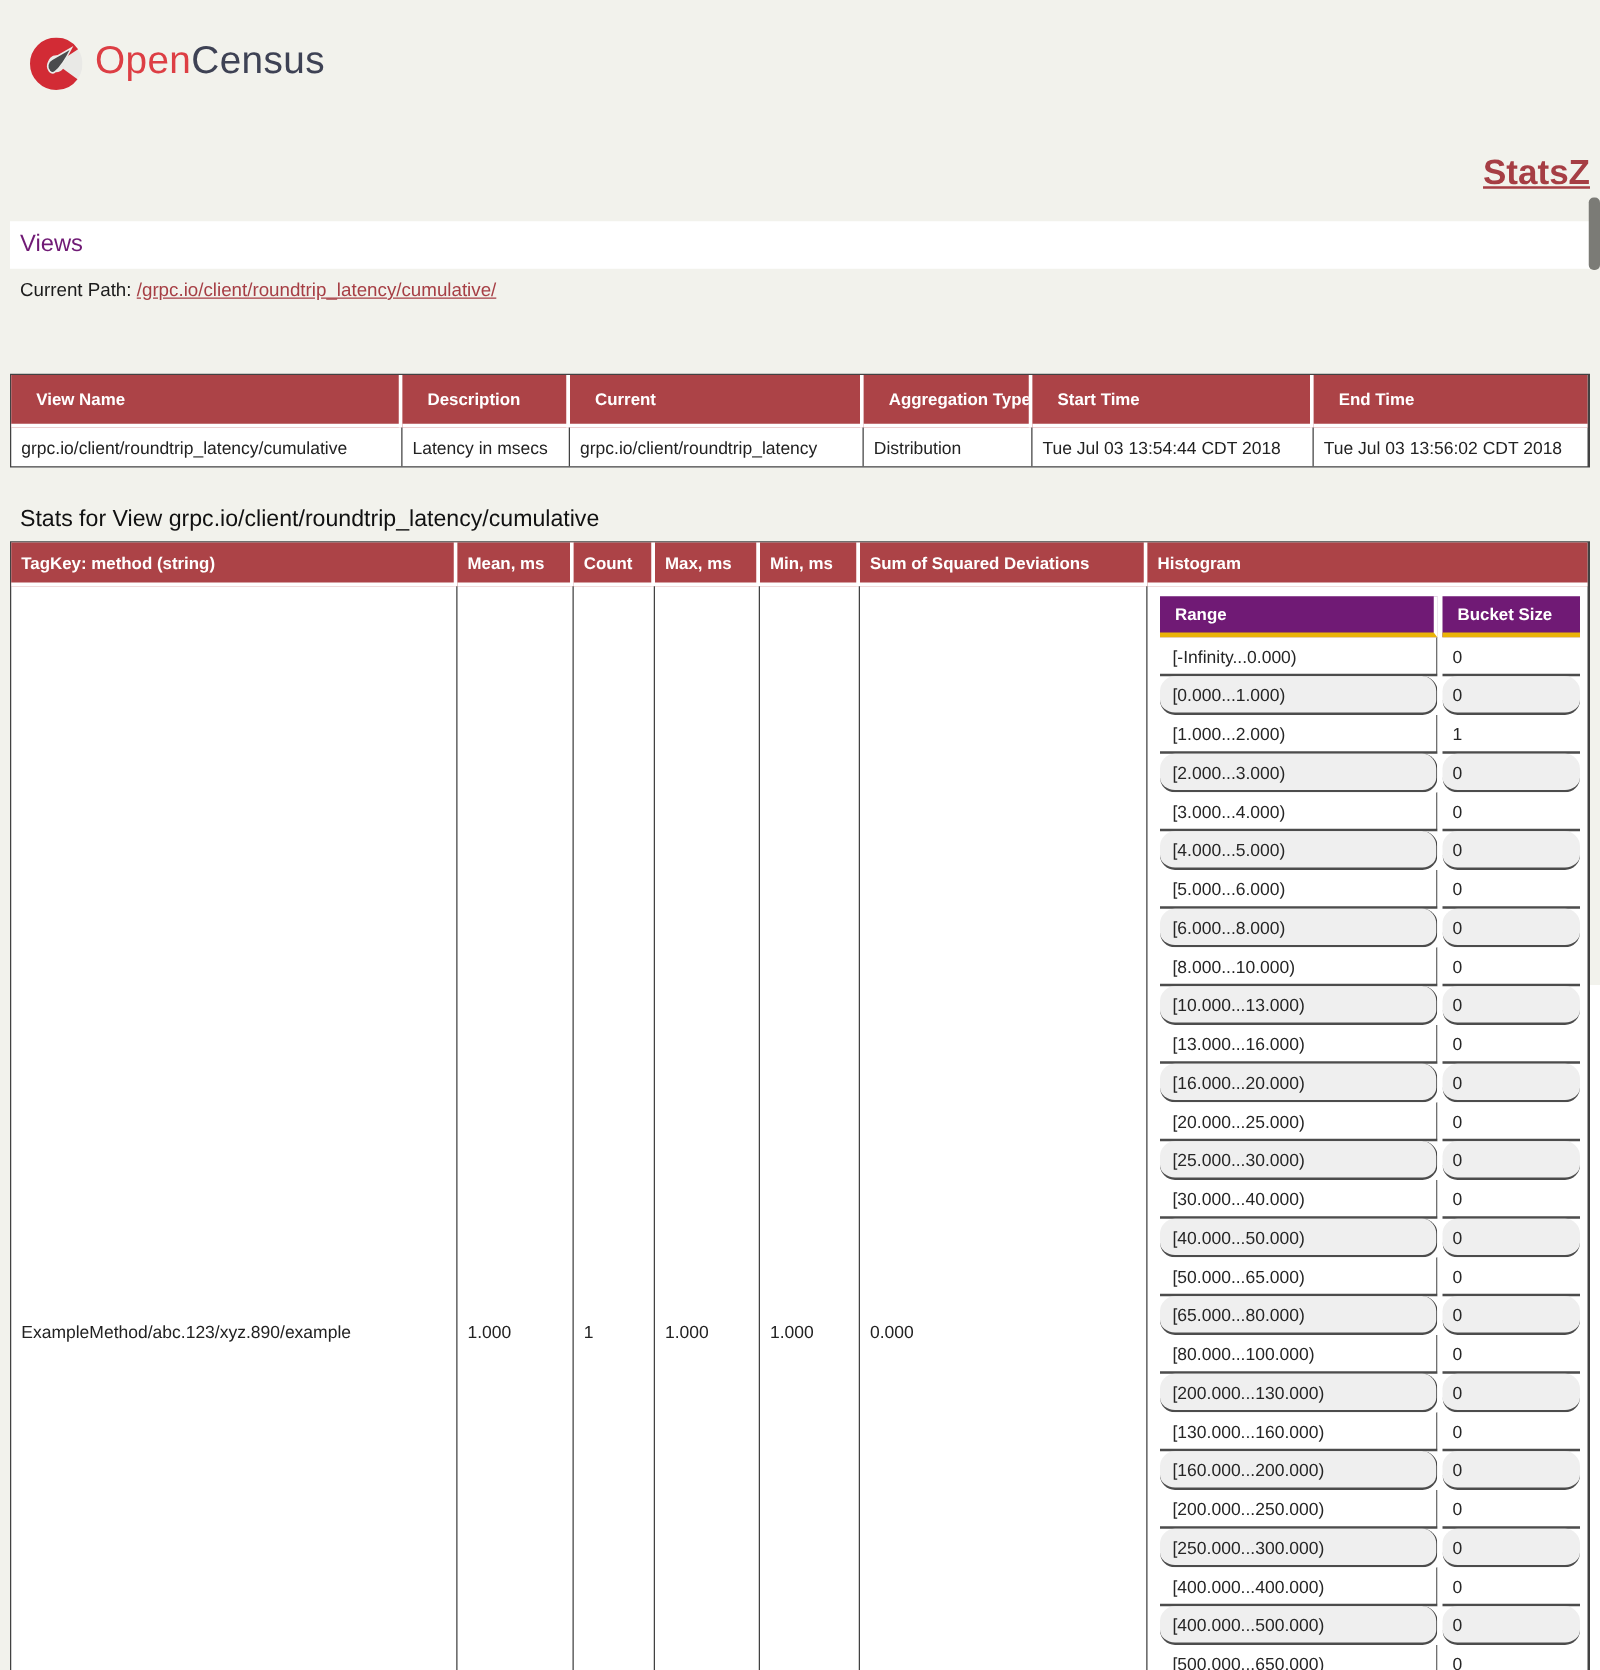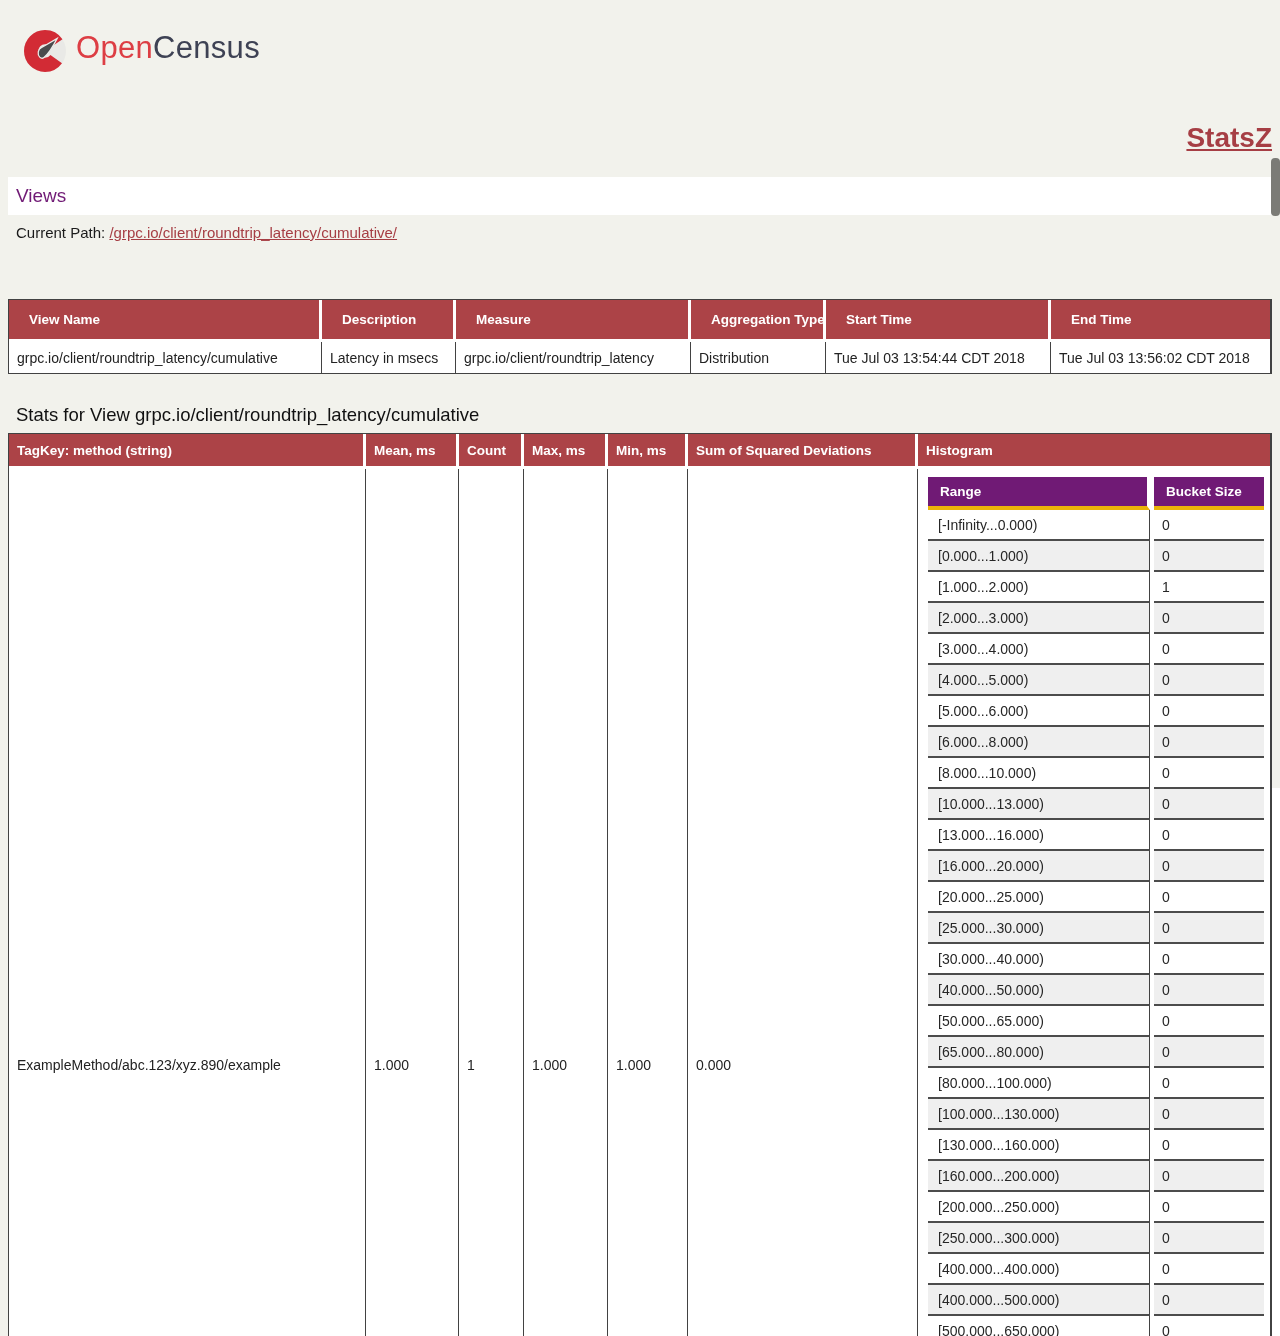--- a/index.html
+++ b/index.html
@@ -71,21 +71,21 @@
   }
   .histo-table th.gap, .histo-table td.gap { background: #fff; border: none; padding: 0; }
   .histo-table td {
     font-size: 14px; color: #262626;
     height: 31px; padding: 0 0 0 10px;
     border-bottom: 2px solid #4c4c4c;
     background: #fff;
     white-space: nowrap; overflow: hidden;
   }
   .histo-table td.bucket { padding-left: 8px; }
-  .histo-table tr.alt td { background: #efefef; }
+  .histo-table tr.alt td { background: #efefef; border-radius: 12px; }
   .histo-table tr.alt td.gap { background: #fff; }
 
   
   .scrollbar-thumb {
     position: absolute; right: 0; top: 158px; width: 9px; height: 58px;
     background: #7b7b76; border-radius: 4px;
   }
   .right-white-strip {
     position: absolute; right: 0; top: 788px; width: 8px; height: 548px;
     background: #ffffff;
@@ -126,21 +126,21 @@
         <col style="width:134px">
         <col style="width:235px">
       <col style="width:135px">
         <col style="width:225px">
         <col>
     </colgroup>
     <tbody>
         <tr>
       <th>View Name</th>
       <th>Description</th>
-      <th>Measure</th>
+      <th>Current</th>
       <th>Aggregation Type</th>
       <th>Start Time</th>
       <th>End Time</th>
     </tr>
     <tr>
       <td>grpc.io/client/roundtrip_latency/cumulative</td>
       <td>Latency in msecs</td>
       <td>grpc.io/client/roundtrip_latency</td>
       <td>Distribution</td>
       <td>Tue Jul 03 13:54:44 CDT 2018</td>
@@ -283,21 +283,21 @@
     <td class="range striped">[65.000...80.000)</td>
     <td class="gap"></td>
     <td class="bucket striped">0</td>
   </tr>
                 <tr class="histo-row">
     <td class="range striped">[80.000...100.000)</td>
     <td class="gap"></td>
     <td class="bucket striped">0</td>
   </tr>
                 <tr class="histo-row alt">
-    <td class="range striped">[100.000...130.000)</td>
+    <td class="range striped">[200.000...130.000)</td>
     <td class="gap"></td>
     <td class="bucket striped">0</td>
   </tr>
                 <tr class="histo-row">
     <td class="range striped">[130.000...160.000)</td>
     <td class="gap"></td>
     <td class="bucket striped">0</td>
   </tr>
                 <tr class="histo-row alt">
     <td class="range striped">[160.000...200.000)</td>

